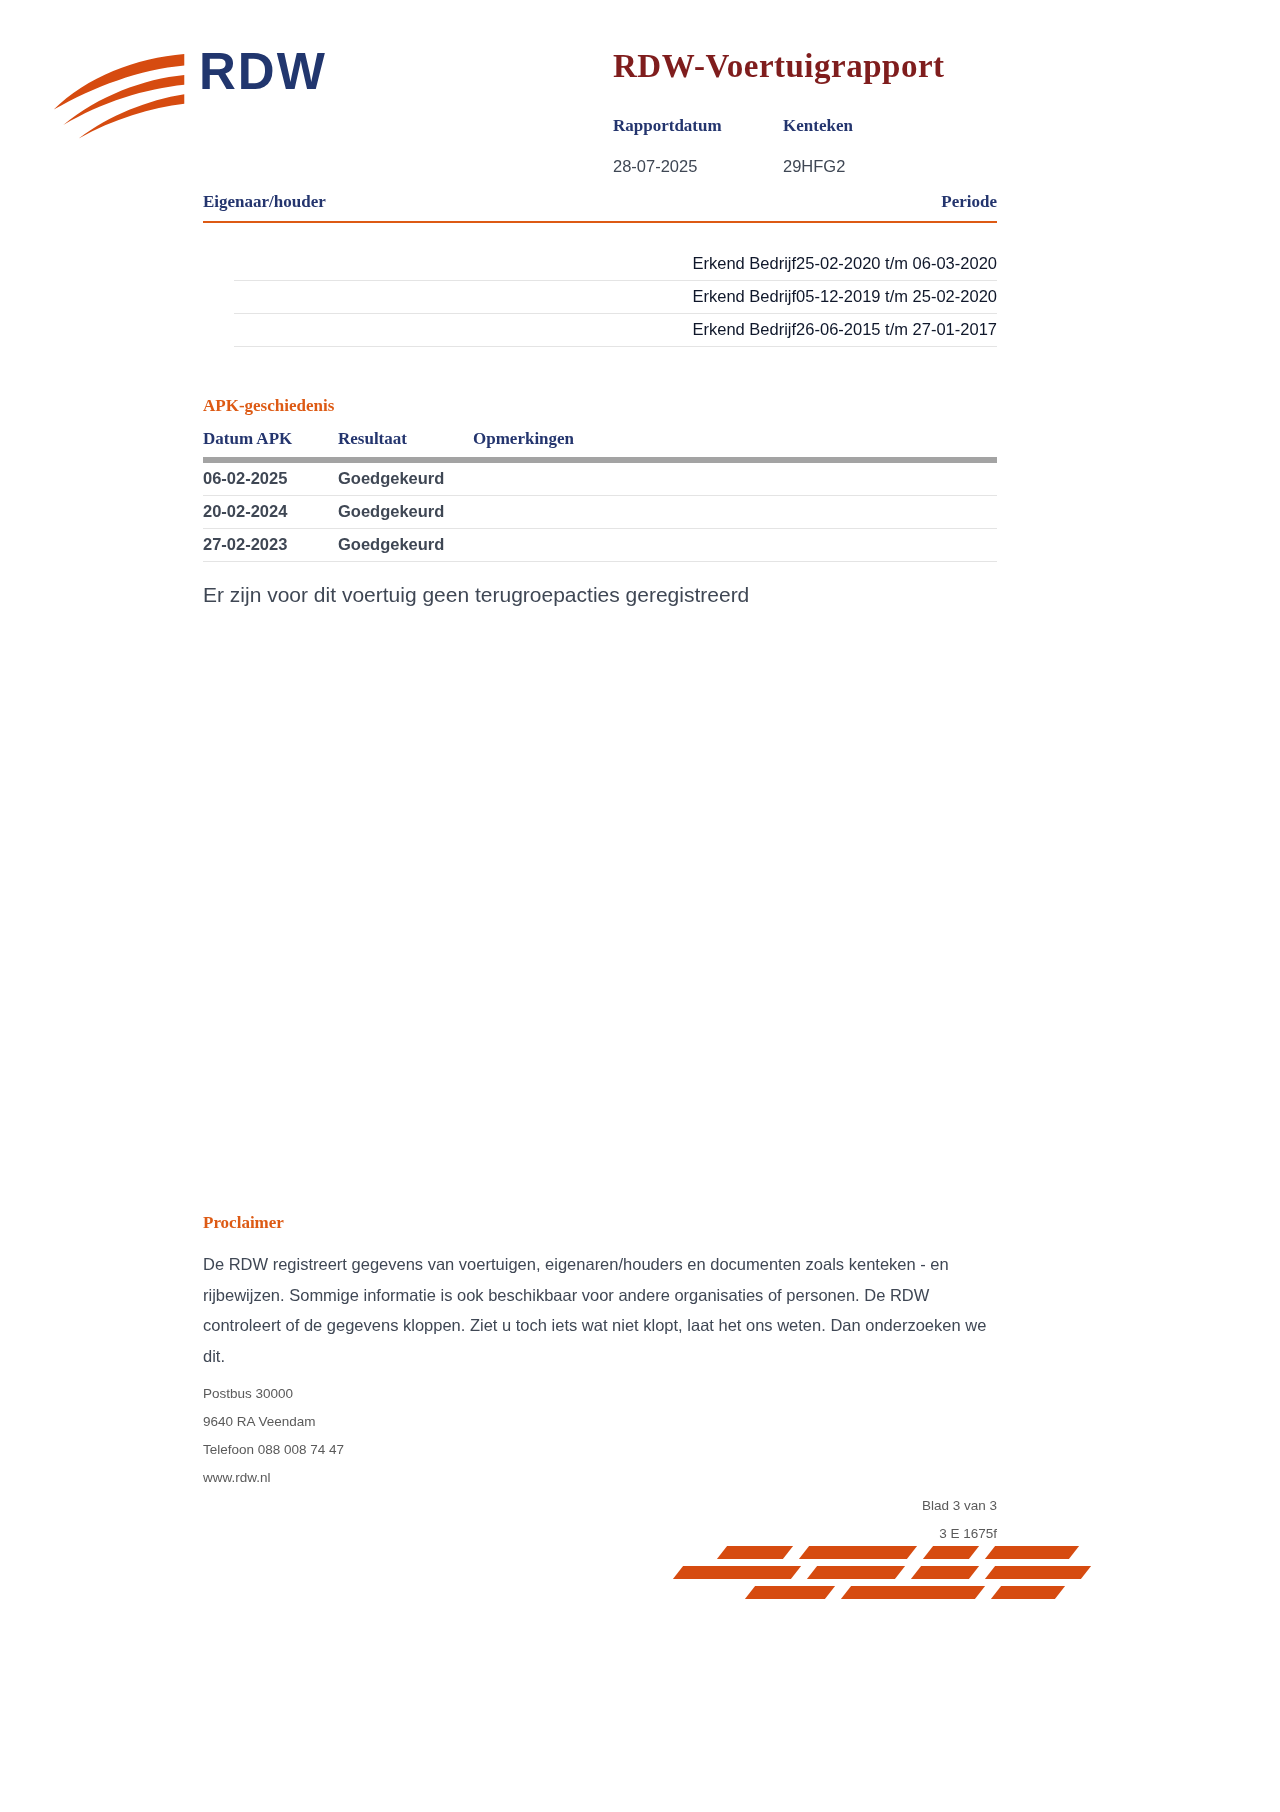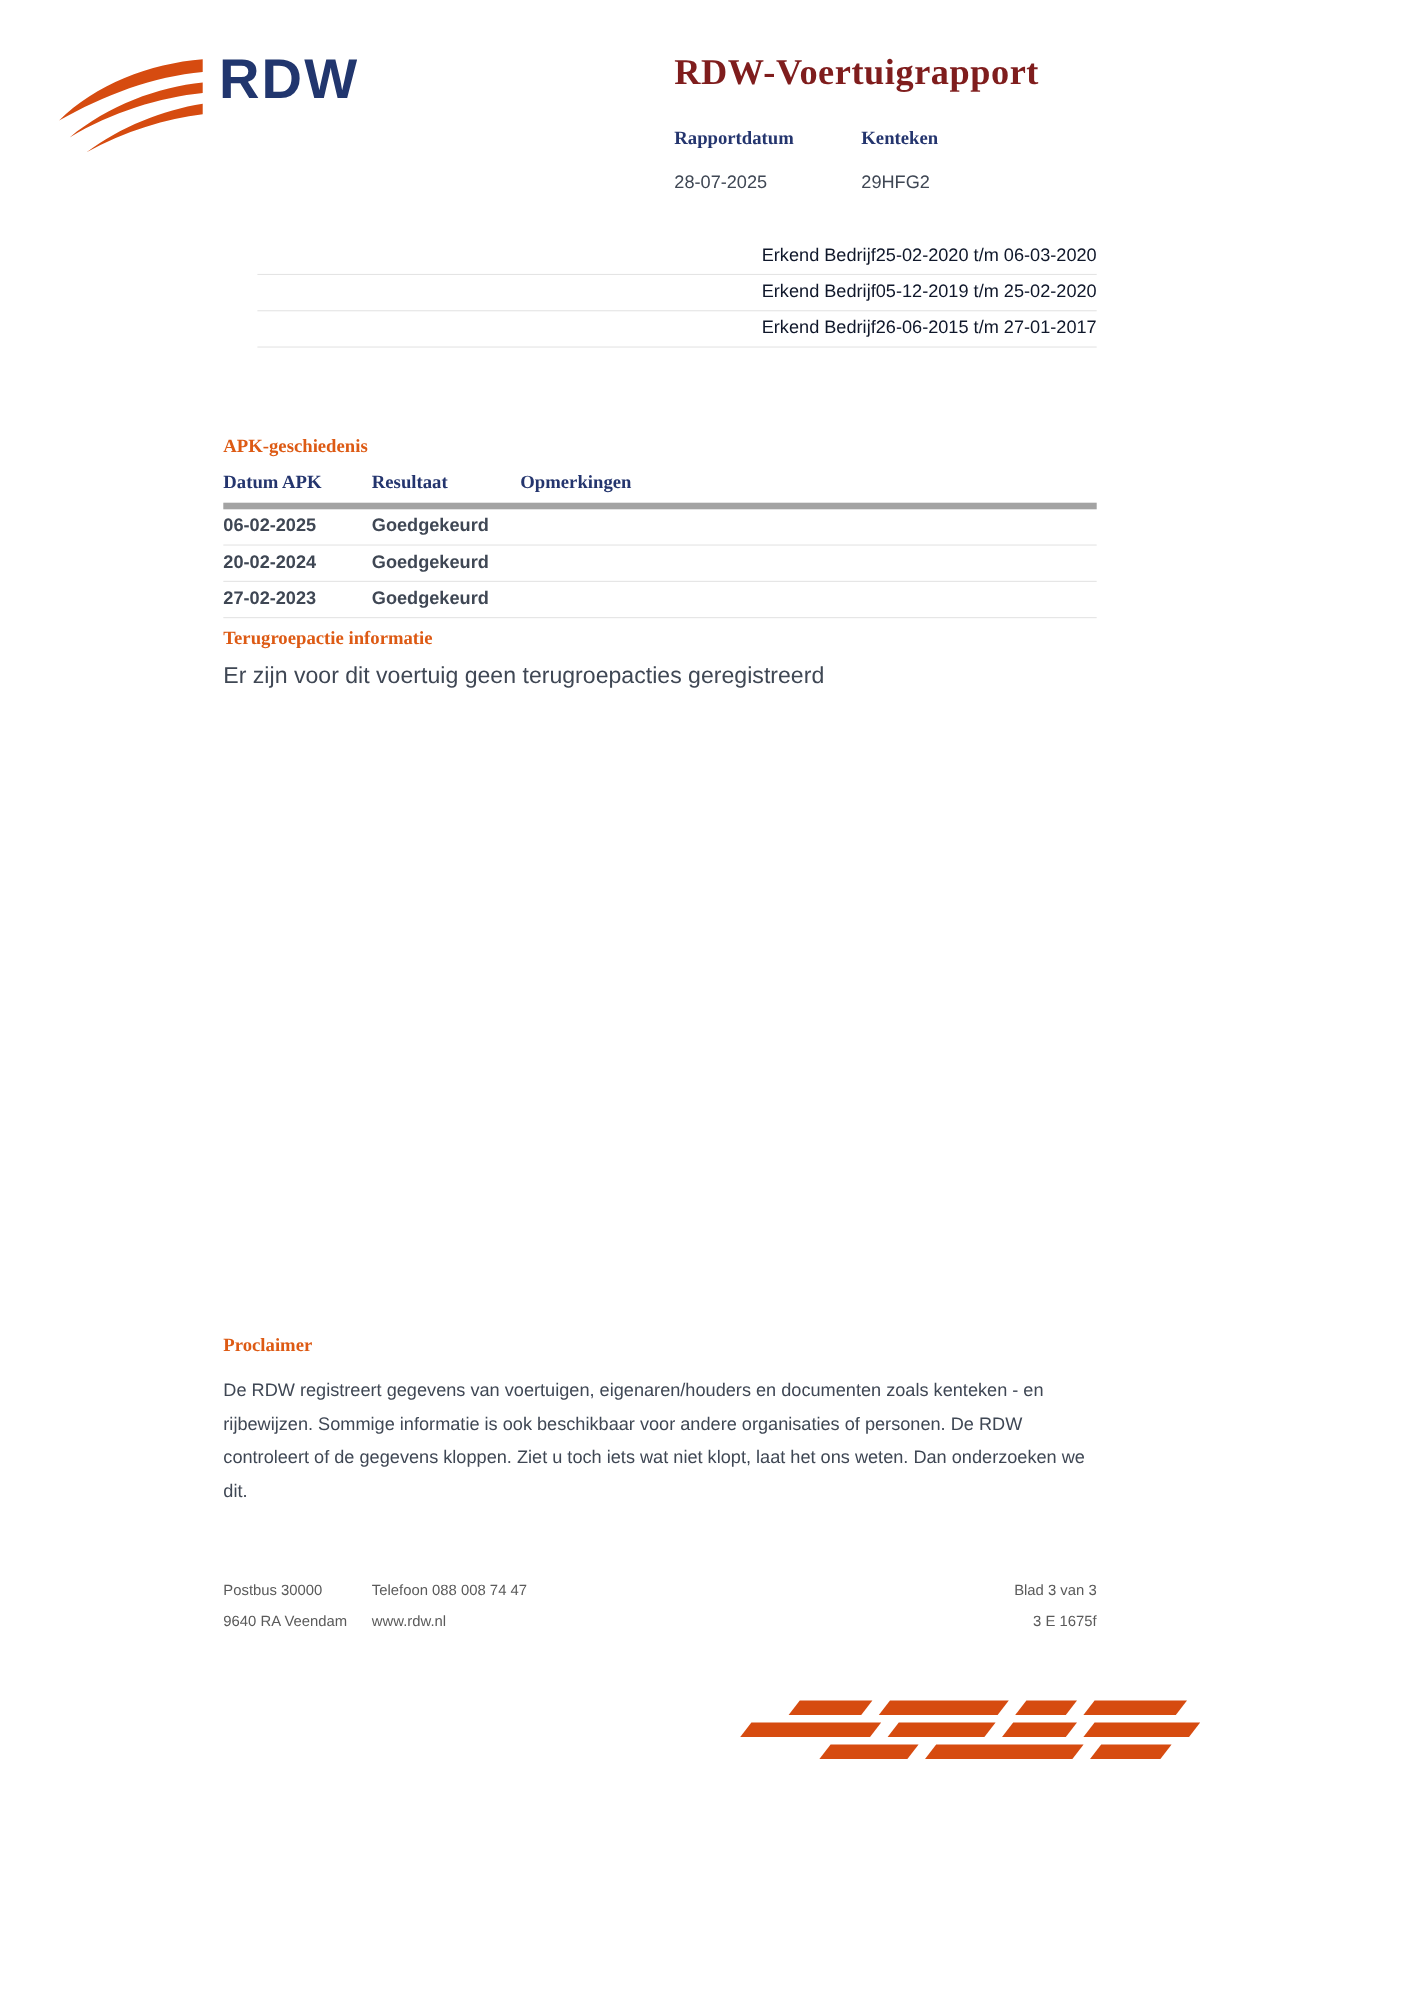--- a/index.html
+++ b/index.html
@@ -112,25 +112,26 @@
   .proclaimer-text {
     margin-top:16px;
     font-size:16.5px;
     line-height:1.85;
     color:#3F4754;
   }
 
   
   .footer {
     position:absolute;
-    left:203px; top:1432px;
+    left:203px; top:1380px;
     width:794px;
     display:flex;
     font-size:13.5px;
     color:#5a5a5a;
+    flex-direction:column;
   }
   .f-left { width:135px; }
   .f-mid { flex:1; }
   .f-right { text-align:right; }
   .footer-line { height:28px; line-height:28px; }
 
   
   .stripes {
     position:absolute;
     left:678px; top:1546px;
@@ -171,20 +172,24 @@
       <div class="h-blue">Rapportdatum</div>
       <div class="meta-value">28-07-2025</div>
     </div>
     <div class="meta-col">
       <div class="h-blue">Kenteken</div>
       <div class="meta-value">29HFG2</div>
     </div>
   </div>
 
   <section class="content-col owner-section" style="position:absolute;">
+    <div class="sec-head">
+      <span class="h-blue">Eigenaar/houder</span>
+      <span class="h-blue">Periode</span>
+    </div>
     <div class="owner-rows">
       <div class="data-row">
         <span>Erkend Bedrijf</span>
         <span>25-02-2020 t/m 06-03-2020</span>
       </div>
       <div class="data-row">
         <span>Erkend Bedrijf</span>
         <span>05-12-2019 t/m 25-02-2020</span>
       </div>
       <div class="data-row">
@@ -214,21 +219,20 @@
       </div>
       <div class="apk-row">
         <span>27-02-2023</span>
         <span>Goedgekeurd</span>
         <span></span>
       </div>
     </div>
   </section>
 
   <section class="content-col recall-section" style="position:absolute;">
-    <div class="h-orange">Terugroepactie informatie</div>
     <p class="body-text">Er zijn voor dit voertuig geen terugroepacties geregistreerd</p>
   </section>
 
   <section class="content-col proclaimer-section" style="position:absolute;">
     <div class="h-orange">Proclaimer</div>
     <p class="proclaimer-text">De RDW registreert gegevens van voertuigen, eigenaren/houders en documenten zoals kenteken - en rijbewijzen. Sommige informatie is ook beschikbaar voor andere organisaties of personen. De RDW controleert of de gegevens kloppen. Ziet u toch iets wat niet klopt, laat het ons weten. Dan onderzoeken we dit.</p>
   </section>
 
   <div class="footer">
     <div class="f-left">

